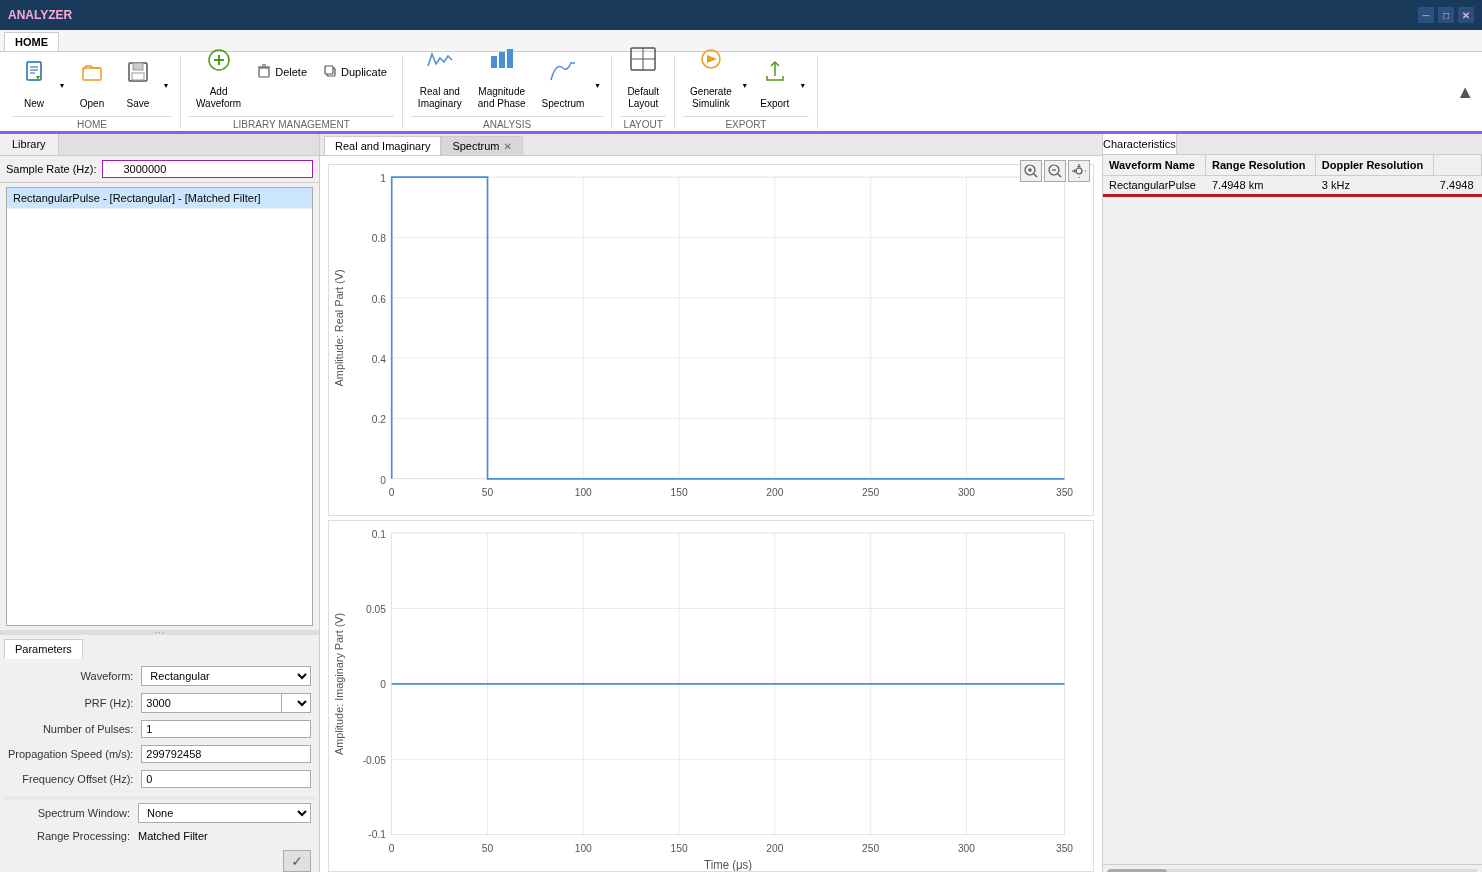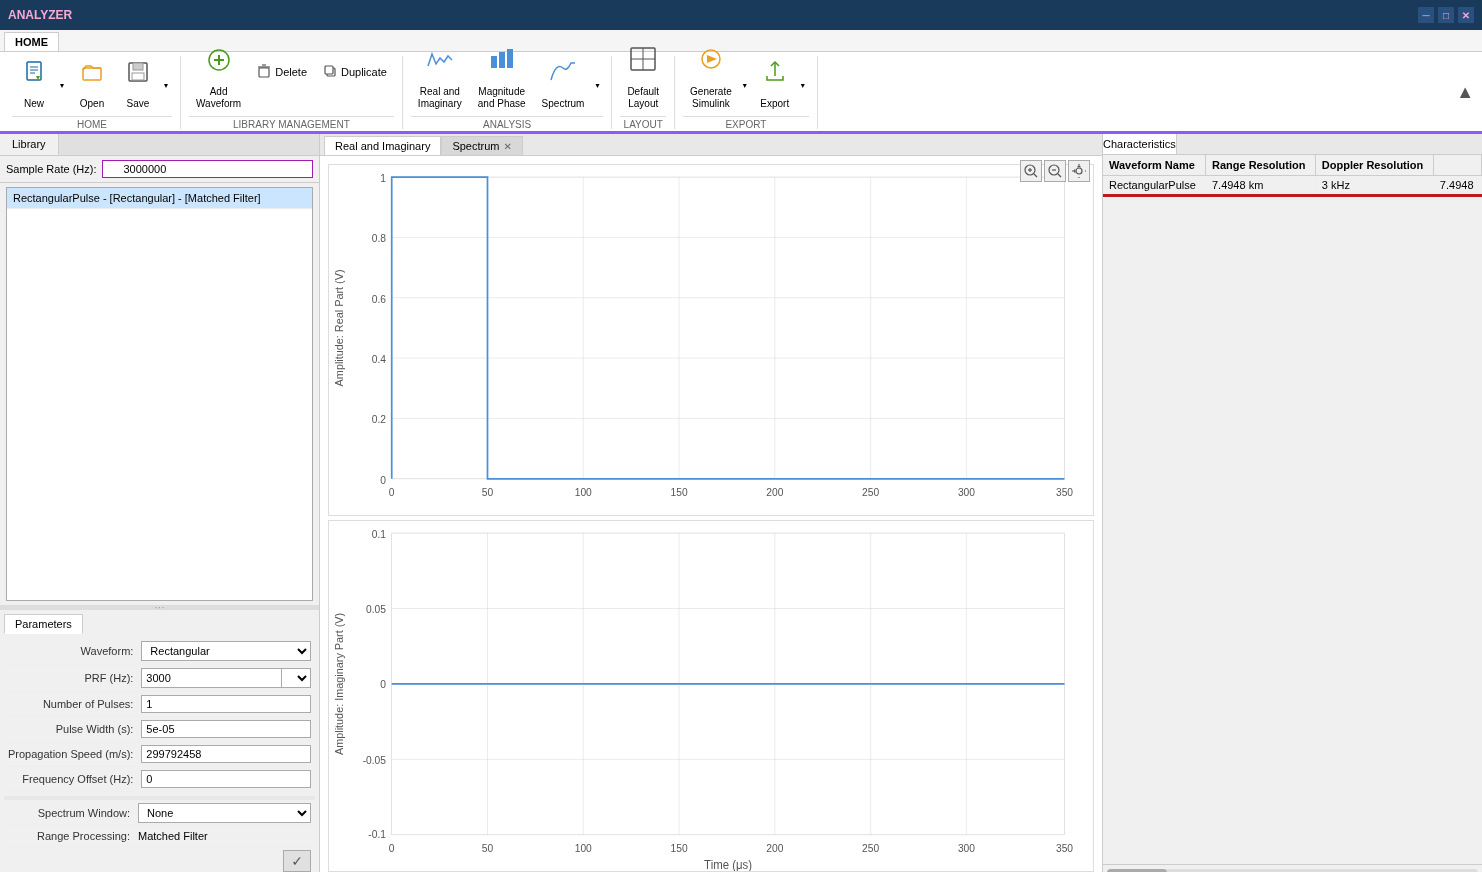--- a/index.html
+++ b/index.html
@@ -625,24 +625,20 @@
           <td>
             <div style="display:flex;">
               <input type="text" value="3000" style="flex: 1 1 0%;">
               <select style="width:auto;border-left:none;">▾</select>
             </div>
           </td>
         </tr>
         <tr>
           <td>Number of Pulses:</td>
           <td><input type="text" value="1" style=""></td>
-        </tr>
-        <tr>
-          <td>Pulse Width (s):</td>
-          <td><input type="text" value="5e-05" style=""></td>
         </tr>
         <tr>
           <td>Propagation Speed (m/s):</td>
           <td><input type="text" value="299792458" style=""></td>
         </tr>
         <tr>
           <td>Frequency Offset (Hz):</td>
           <td><input type="text" value="0" style=""></td>
         </tr>
       </tbody>

